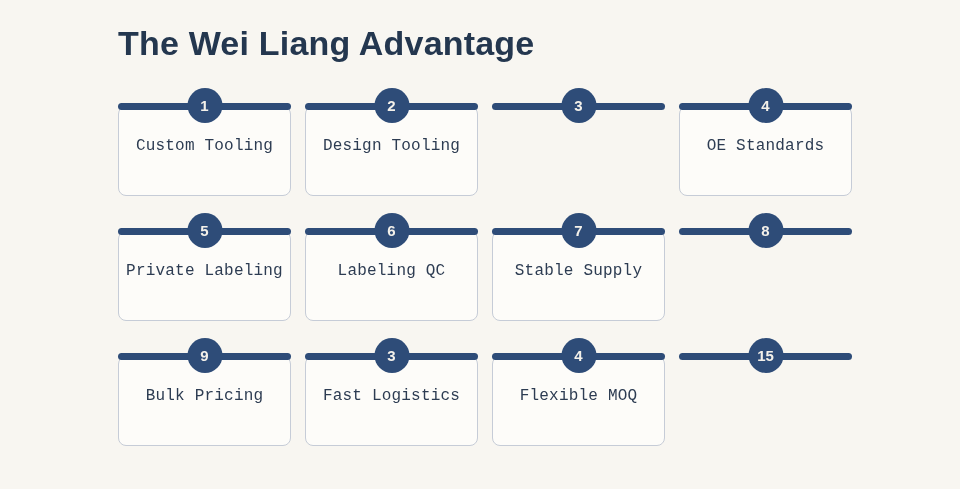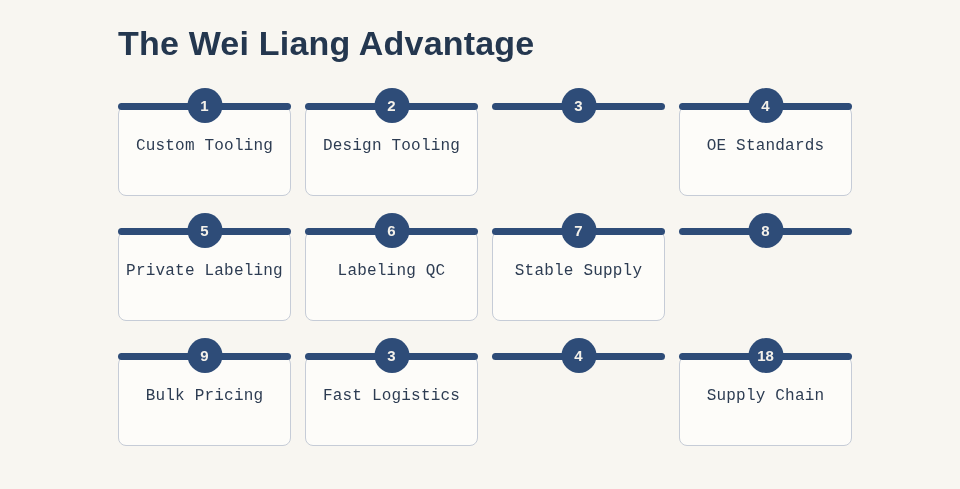--- a/index.html
+++ b/index.html
@@ -158,24 +158,24 @@
       <div class="card-bar"></div>
       <div class="card-badge">3</div>
       <div class="card-body">
         <span class="card-label">Fast Logistics</span>
       </div>
     </div>
 
     <div class="card">
       <div class="card-bar"></div>
       <div class="card-badge">4</div>
+      <div class="card-body">
+        <span class="card-label">Flexible MOQ</span>
+      </div>
     </div>
 
     <div class="card">
       <div class="card-bar"></div>
-      <div class="card-badge">18</div>
-      <div class="card-body">
-        <span class="card-label">Supply Chain</span>
-      </div>
+      <div class="card-badge">15</div>
     </div>
 
   </div>
 </div>
 
 </body></html>

